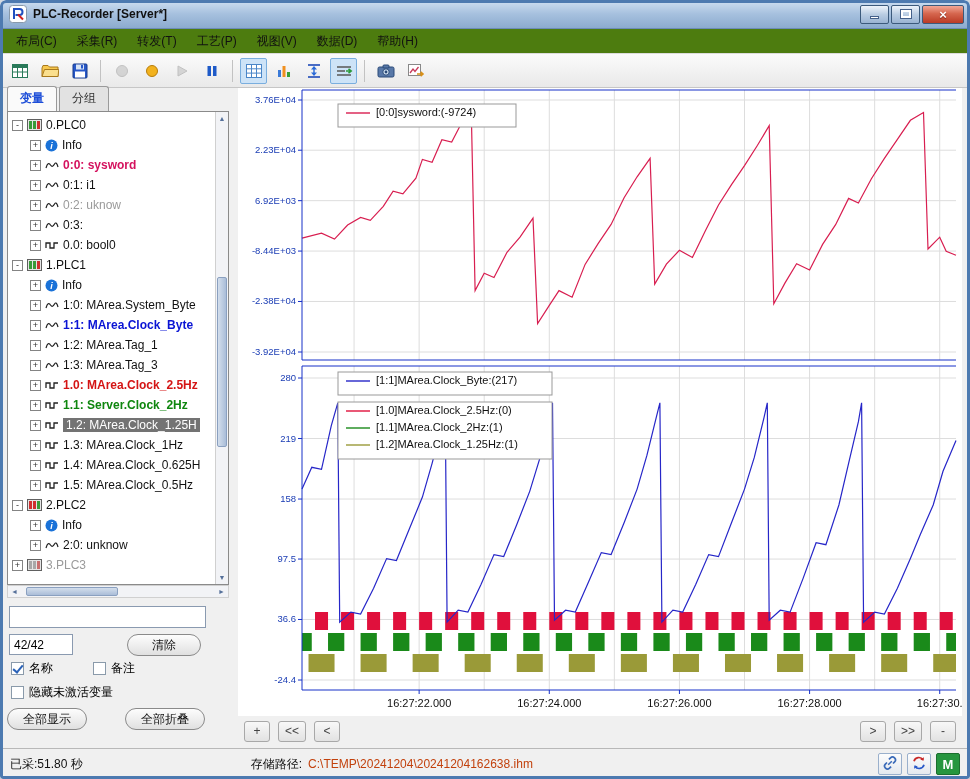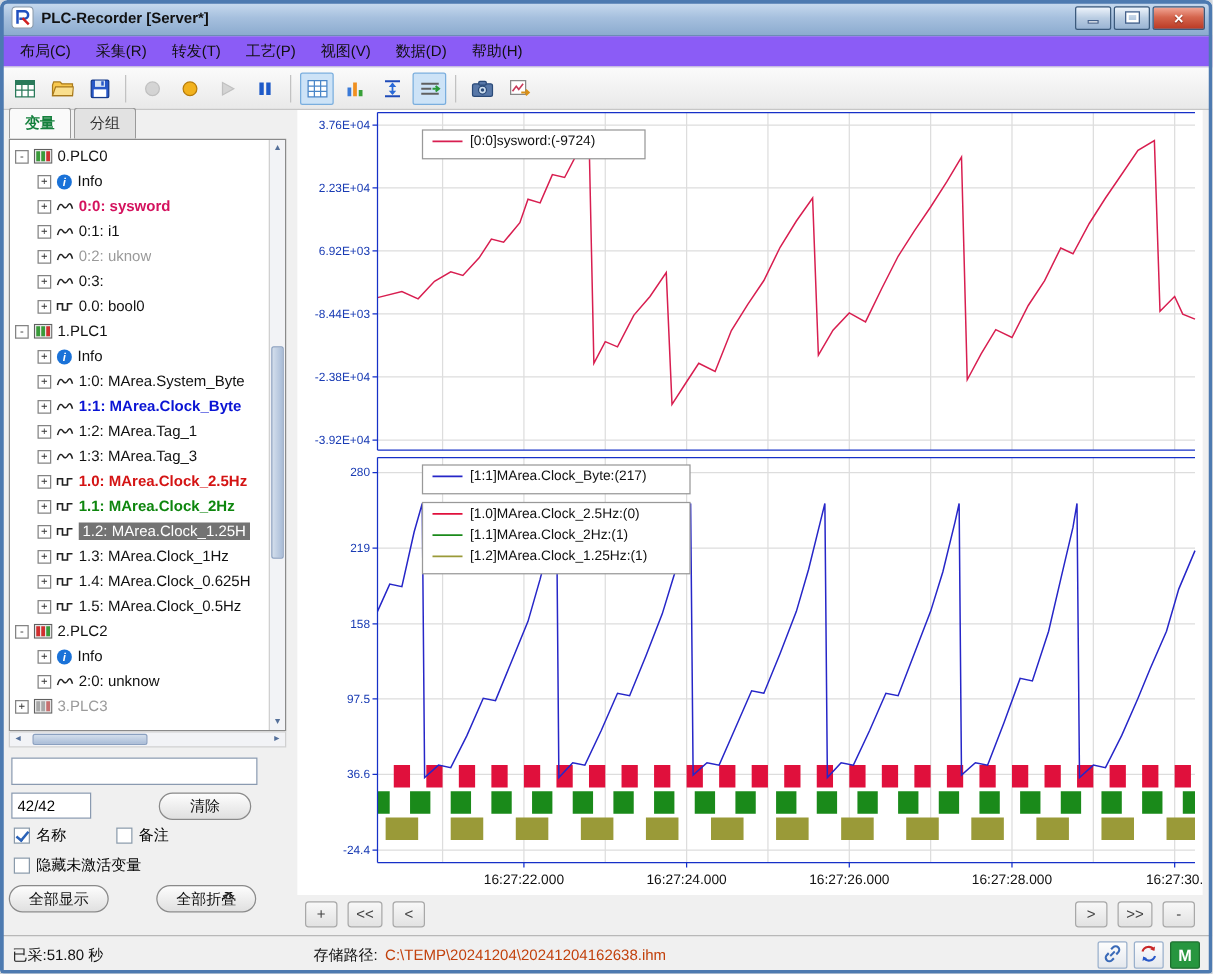--- a/index.html
+++ b/index.html
@@ -10,33 +10,33 @@
   .titlebar{position:absolute;left:0;top:0;right:0;height:29px;background:linear-gradient(#cfe0f2,#a6c0de 50%,#8cabcf);display:flex;align-items:center;padding:0 6px 0 9px;border-bottom:1px solid #6c8cb6;}
   .logo{width:18px;height:18px;margin-right:6px;display:inline-flex;}
   .title{font-size:12px;font-weight:bold;color:#111;}
   .win-controls{margin-left:auto;display:flex;gap:2px;}
   .wbtn{width:29px;height:19px;border:1px solid #3c5a7c;border-radius:2px;background:linear-gradient(#eef4fb,#b9cce2 50%,#9ab4d3);display:flex;align-items:center;justify-content:center;cursor:default;}
   .wbtn.close{width:42px;background:linear-gradient(#f2a796,#d5664e 45%,#ba3a25);}
   .glyph-min{width:9px;height:3px;background:#fff;border:1px solid #44608a;margin-top:7px;}
   .glyph-max{width:10px;height:8px;border:2px solid #fff;outline:1px solid #44608a;}
   .glyph-close{color:#fff;font-weight:bold;font-size:13px;line-height:1;text-shadow:0 1px 1px #7a2112;}
   
-  .menubar{position:absolute;left:0;top:29px;right:0;height:25px;background:#8b5cf6;border-bottom:1px solid #dcdcdc;display:flex;align-items:center;padding-left:6px;}
+  .menubar{position:absolute;left:0;top:29px;right:0;height:25px;background:#4d7c0f;border-bottom:1px solid #dcdcdc;display:flex;align-items:center;padding-left:6px;}
   .menu-item{font-size:12px;color:#111;padding:4px 10px;}
   
   .toolbar{position:absolute;left:0;top:54px;right:0;height:34px;background:linear-gradient(#fbfbfb,#e9e9e9);border-bottom:1px solid #c6c6c6;display:flex;align-items:center;padding-left:6px;gap:3px;}
   .tbtn{width:27px;height:26px;display:flex;align-items:center;justify-content:center;border:1px solid transparent;border-radius:2px;background:transparent;}
   .tbtn.pressed{background:#cde3f7;border-color:#7aaede;}
   .tbtn.disabled{opacity:.5;}
   .tsep{width:1px;height:22px;background:#c2c2c2;margin:0 4px;}
   
   .left-panel{position:absolute;left:3px;top:88px;width:230px;height:660px;background:#f0f0f0;}
   .tabs{position:absolute;left:4px;top:0;height:23px;display:flex;align-items:flex-end;}
   .tab{font-size:12px;padding:3px 12px 4px;border:1px solid #9a9a9a;border-bottom:none;background:#e2e2e2;color:#333;border-radius:3px 3px 0 0;margin-right:2px;}
-  .tab.active{background:#fafafa;font-weight:bold;color:#15803d;}
+  .tab.active{background:#fafafa;font-weight:bold;color:#1d4ed8;}
   .tree-wrap{position:absolute;left:4px;top:23px;width:222px;height:474px;background:#fff;border:1px solid #8a8a8a;overflow:hidden;}
   .tree{position:absolute;left:0;top:0;right:13px;bottom:0;padding-top:3px;overflow:hidden;}
   .tree-row{height:20px;display:flex;align-items:center;white-space:nowrap;font-size:12px;color:#111;}
   .expander{width:11px;height:11px;border:1px solid #848484;background:#fff;font-size:9px;line-height:9px;text-align:center;color:#333;margin-right:4px;flex:none;}
   .ticon{margin-right:4px;display:inline-flex;flex:none;}
   .tlabel{overflow:hidden;text-overflow:clip;}
   .tlabel.sel{background:#737373;color:#fff;padding:0 3px;}
   .vscroll{position:absolute;right:0;top:0;bottom:0;width:13px;background:#f2f3f6;border-left:1px solid #d0d0d0;}
   .vthumb{position:absolute;left:1px;right:1px;top:165px;height:170px;background:linear-gradient(90deg,#d3deec,#aabdd8);border:1px solid #8aa0c0;border-radius:2px;}
   .sarrow{position:absolute;left:0;right:0;height:13px;font-size:7px;color:#55709a;text-align:center;line-height:13px;}
@@ -371,21 +371,21 @@
             </span>
             <span class="tlabel" style="color: rgb(212, 20, 20); font-weight: bold;">1.0: MArea.Clock_2.5Hz</span>
           </div>
           <div class="tree-row" style="padding-left: 22px;">
             <span class="expander">+</span>
             <span class="ticon">
               <svg width="14" height="12">
                 <path d="M1 9 V4 H5 V9 H9 V4 H13" fill="none" stroke="#222" stroke-width="1.3"></path>
               </svg>
             </span>
-            <span class="tlabel" style="color: rgb(14, 134, 14); font-weight: bold;">1.1: MArea.Clock_2Hz</span>
+            <span class="tlabel" style="color: rgb(14, 134, 14); font-weight: bold;">1.1: Server.Clock_2Hz</span>
           </div>
           <div class="tree-row" style="padding-left: 22px;">
             <span class="expander">+</span>
             <span class="ticon">
               <svg width="14" height="12">
                 <path d="M1 9 V4 H5 V9 H9 V4 H13" fill="none" stroke="#222" stroke-width="1.3"></path>
               </svg>
             </span>
             <span class="tlabel sel">1.2: MArea.Clock_1.25H</span>
           </div>

